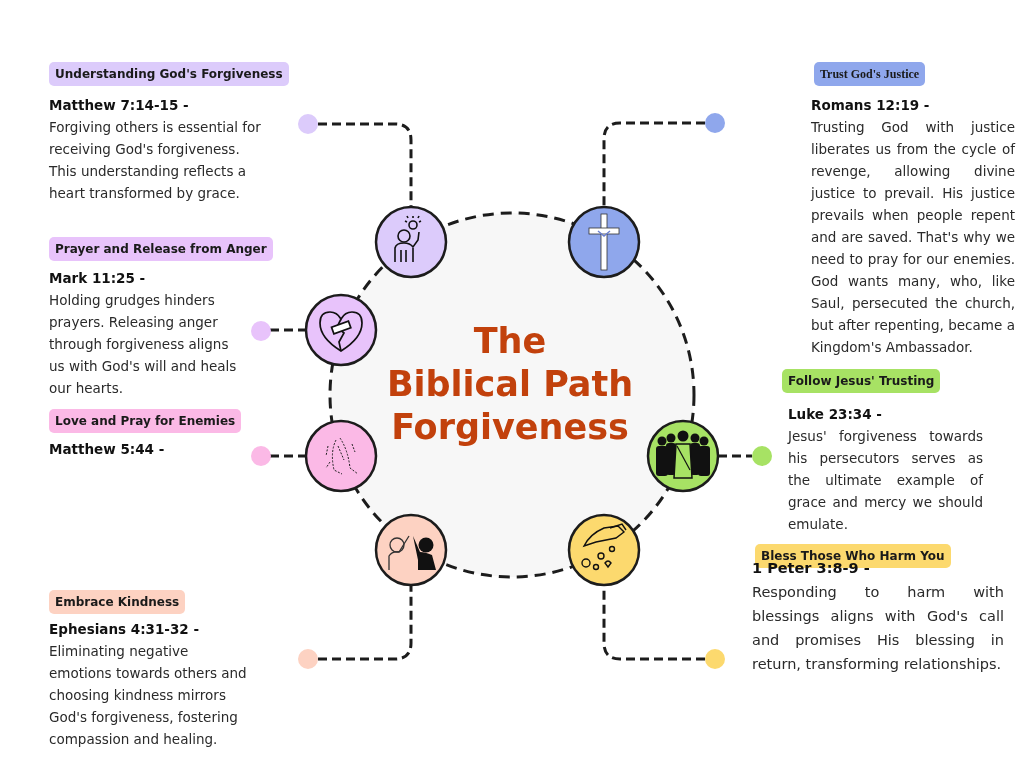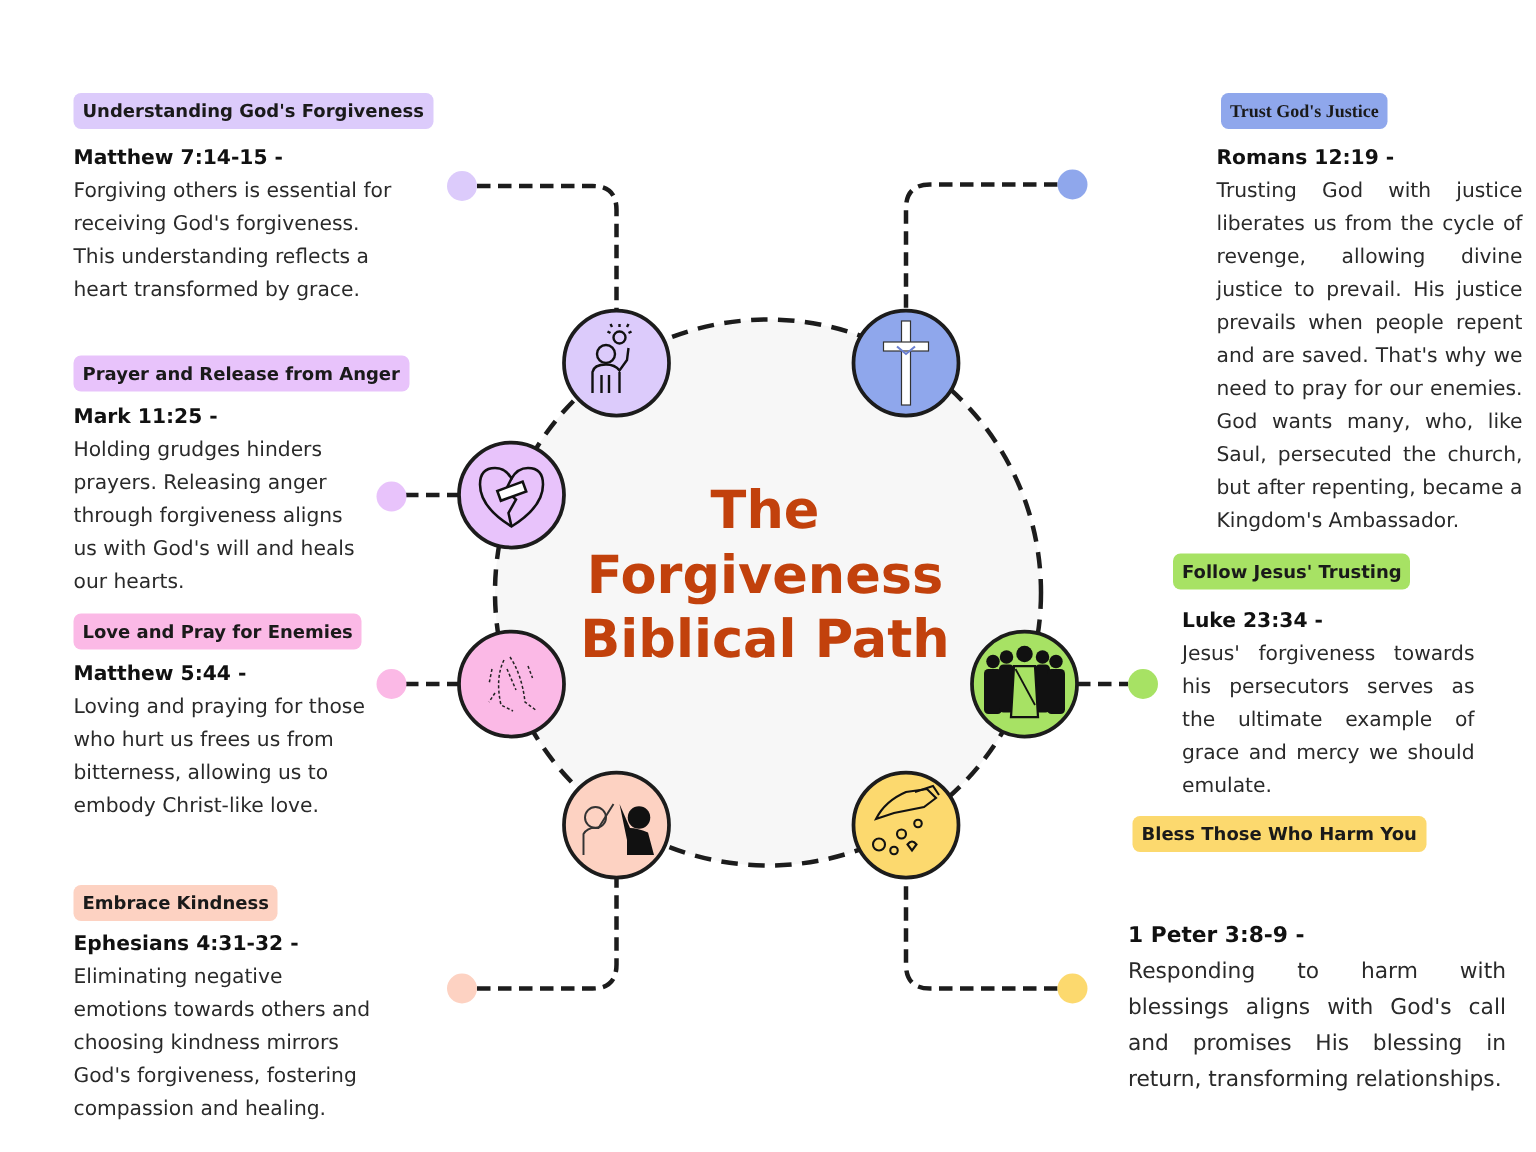--- a/index.html
+++ b/index.html
@@ -112,40 +112,39 @@
       <circle cx="601" cy="556" r="3"></circle>
       <circle cx="612" cy="549" r="2.5"></circle>
       <circle cx="596" cy="567" r="2.5"></circle>
       <path d="M605 563 Q608 559 611 563 L608 567 Z"></path>
     </g>
   </g>
 </svg>
 
 <div class="title">
   <div>The</div>
+  <div>Biblical Path</div>
   <div>Forgiveness</div>
-  <div>Biblical Path</div>
 </div>
 
 <div class="pill" style="left:49px;top:62px;background:#DCCBFB;">Understanding God's Forgiveness</div>
 <div class="block" style="left:49px;top:94px;width:220px;">
   <span class="ref">Matthew 7:14-15 -</span>
   <span class="body">Forgiving others is essential for receiving God's forgiveness. This understanding reflects a heart transformed by grace.</span>
 </div>
 
 <div class="pill" style="left:49px;top:237px;background:#E8C3FB;">Prayer and Release from Anger</div>
 <div class="block" style="left:49px;top:267px;width:190px;">
   <span class="ref">Mark 11:25 -</span>
   <span class="body">Holding grudges hinders prayers. Releasing anger through forgiveness aligns us with God's will and heals our hearts.</span>
 </div>
 
 <div class="pill" style="left:49px;top:409px;background:#FBB9E6;">Love and Pray for Enemies</div>
 <div class="block" style="left:49px;top:438px;width:205px;">
   <span class="ref">Matthew 5:44 -</span>
-  <span class="body">Loving and praying for those who hurt us frees us from bitterness, allowing us to embody Christ-like love.</span>
 </div>
 
 <div class="pill" style="left:49px;top:590px;background:#FDD2C2;">Embrace Kindness</div>
 <div class="block" style="left:49px;top:618px;width:205px;">
   <span class="ref">Ephesians 4:31-32 -</span>
   <span class="body">Eliminating negative emotions towards others and choosing kindness mirrors God's forgiveness, fostering compassion and healing.</span>
 </div>
 
 <div class="pill" style="left:814px;top:62px;background:#8FA7EC;font-family:Liberation Serif, serif;">Trust God's Justice</div>
 <div class="block just" style="left:771px;top:94px;width:204px;margin-left:40px;">
@@ -153,16 +152,16 @@
   <span class="body">Trusting God with justice liberates us from the cycle of revenge, allowing divine justice to prevail. His justice prevails when people repent and are saved. That's why we need to pray for our enemies. God wants many, who, like Saul, persecuted the church, but after repenting, became a Kingdom's Ambassador.</span>
 </div>
 
 <div class="pill" style="left:782px;top:369px;background:#A7E264;">Follow Jesus' Trusting</div>
 <div class="block just" style="left:788px;top:403px;width:195px;">
   <span class="ref">Luke 23:34 -</span>
   <span class="body">Jesus' forgiveness towards his persecutors serves as the ultimate example of grace and mercy we should emulate.</span>
 </div>
 
 <div class="pill" style="left:755px;top:544px;background:#FCD96E;">Bless Those Who Harm You</div>
-<div class="block just" style="left:752px;top:612px;width:252px;font-size:14.5px;line-height:24px;">
+<div class="block just" style="left:752px;top:556px;width:252px;font-size:14.5px;line-height:24px;">
   <span class="ref">1 Peter 3:8-9 -</span>
   <span class="body">Responding to harm with blessings aligns with God's call and promises His blessing in return, transforming relationships.</span>
 </div>
 
 </body></html>

